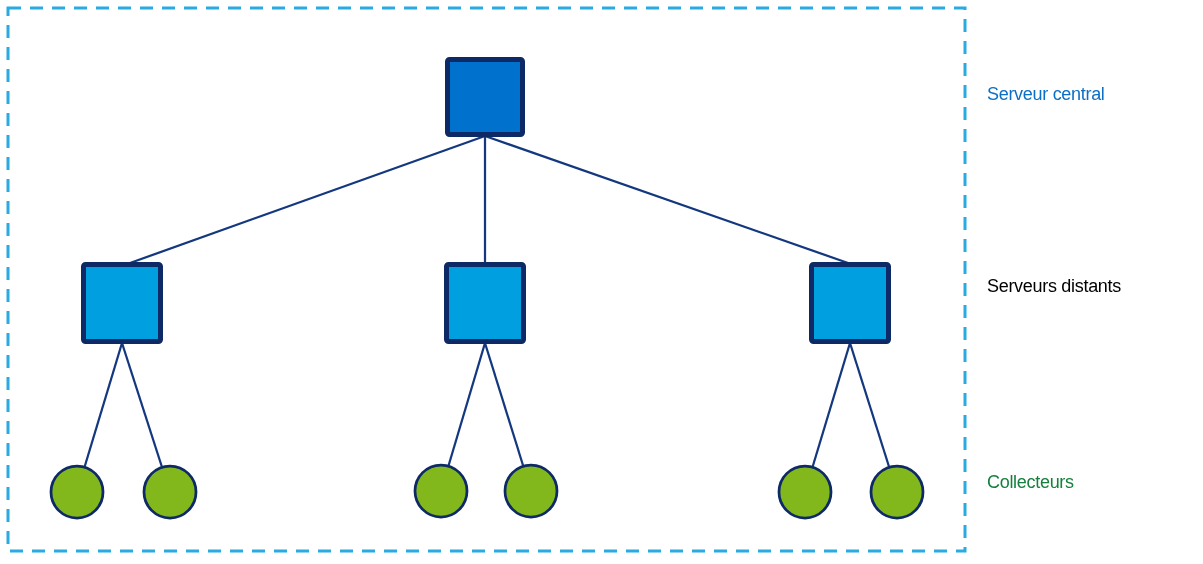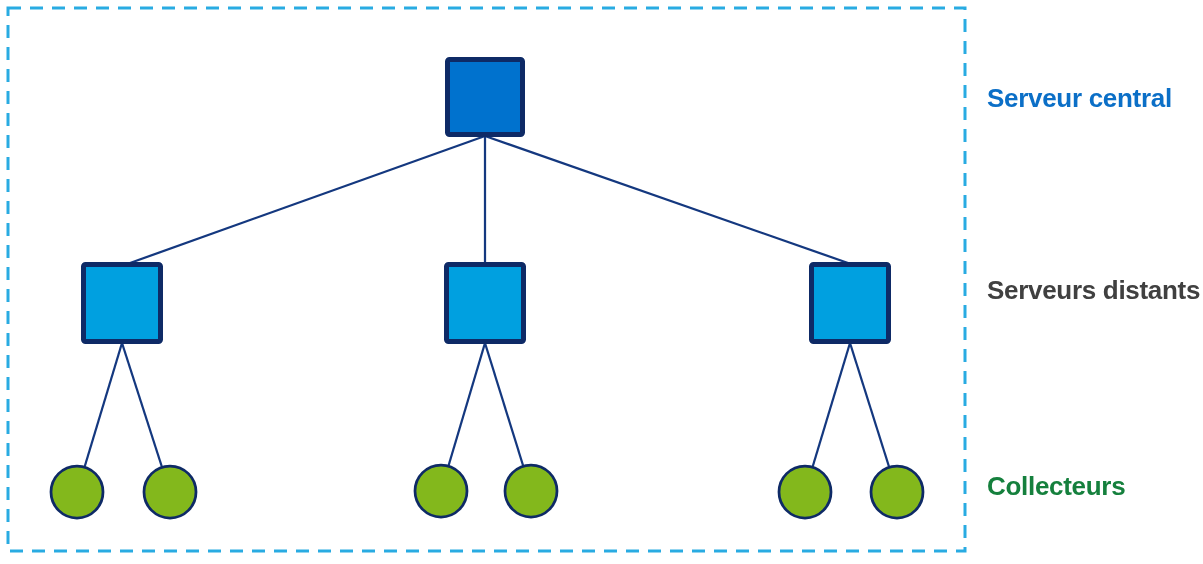--- a/index.html
+++ b/index.html
@@ -16,22 +16,22 @@
     width: 1203px;
     height: 564px;
   }
   .stage svg {
     position: absolute;
     left: 0;
     top: 0;
   }
   .diagram-label {
     position: absolute;
-    font-weight: 700;
-    font-size: 26px;
+    font-weight: 400;
+    font-size: 18px;
     line-height: 1.05;
     letter-spacing: -0.3px;
     white-space: nowrap;
   }
 </style>
 </head>
 <body>
 
 <div class="stage">
   <svg width="1203" height="564" viewBox="0 0 1203 564">
@@ -50,15 +50,15 @@
       <rect x="446.5" y="264.5" width="77" height="77" rx="2" fill="#00A0E0" stroke="#0E2A66" stroke-width="5"></rect>
       <rect x="811.5" y="264.5" width="77" height="77" rx="2" fill="#00A0E0" stroke="#0E2A66" stroke-width="5"></rect>
       <circle cx="77" cy="492" r="26" fill="#83B81C" stroke="#0E2A66" stroke-width="2.75"></circle>
       <circle cx="170" cy="492" r="26" fill="#83B81C" stroke="#0E2A66" stroke-width="2.75"></circle>
       <circle cx="441" cy="491" r="26" fill="#83B81C" stroke="#0E2A66" stroke-width="2.75"></circle>
       <circle cx="531" cy="491" r="26" fill="#83B81C" stroke="#0E2A66" stroke-width="2.75"></circle>
       <circle cx="805" cy="492" r="26" fill="#83B81C" stroke="#0E2A66" stroke-width="2.75"></circle>
       <circle cx="897" cy="492" r="26" fill="#83B81C" stroke="#0E2A66" stroke-width="2.75"></circle>
     </svg>
   <div class="diagram-label" style="left: 987px; top: 85px; color: rgb(11, 111, 199);">Serveur central</div>
-  <div class="diagram-label" style="left: 987px; top: 277px; color: #404040;">Serveurs distants</div>
+  <div class="diagram-label" style="left: 987px; top: 277px; color: #000000;">Serveurs distants</div>
   <div class="diagram-label" style="left: 987px; top: 473px; color: #15803d;">Collecteurs</div>
 </div>
 
 </body></html>

